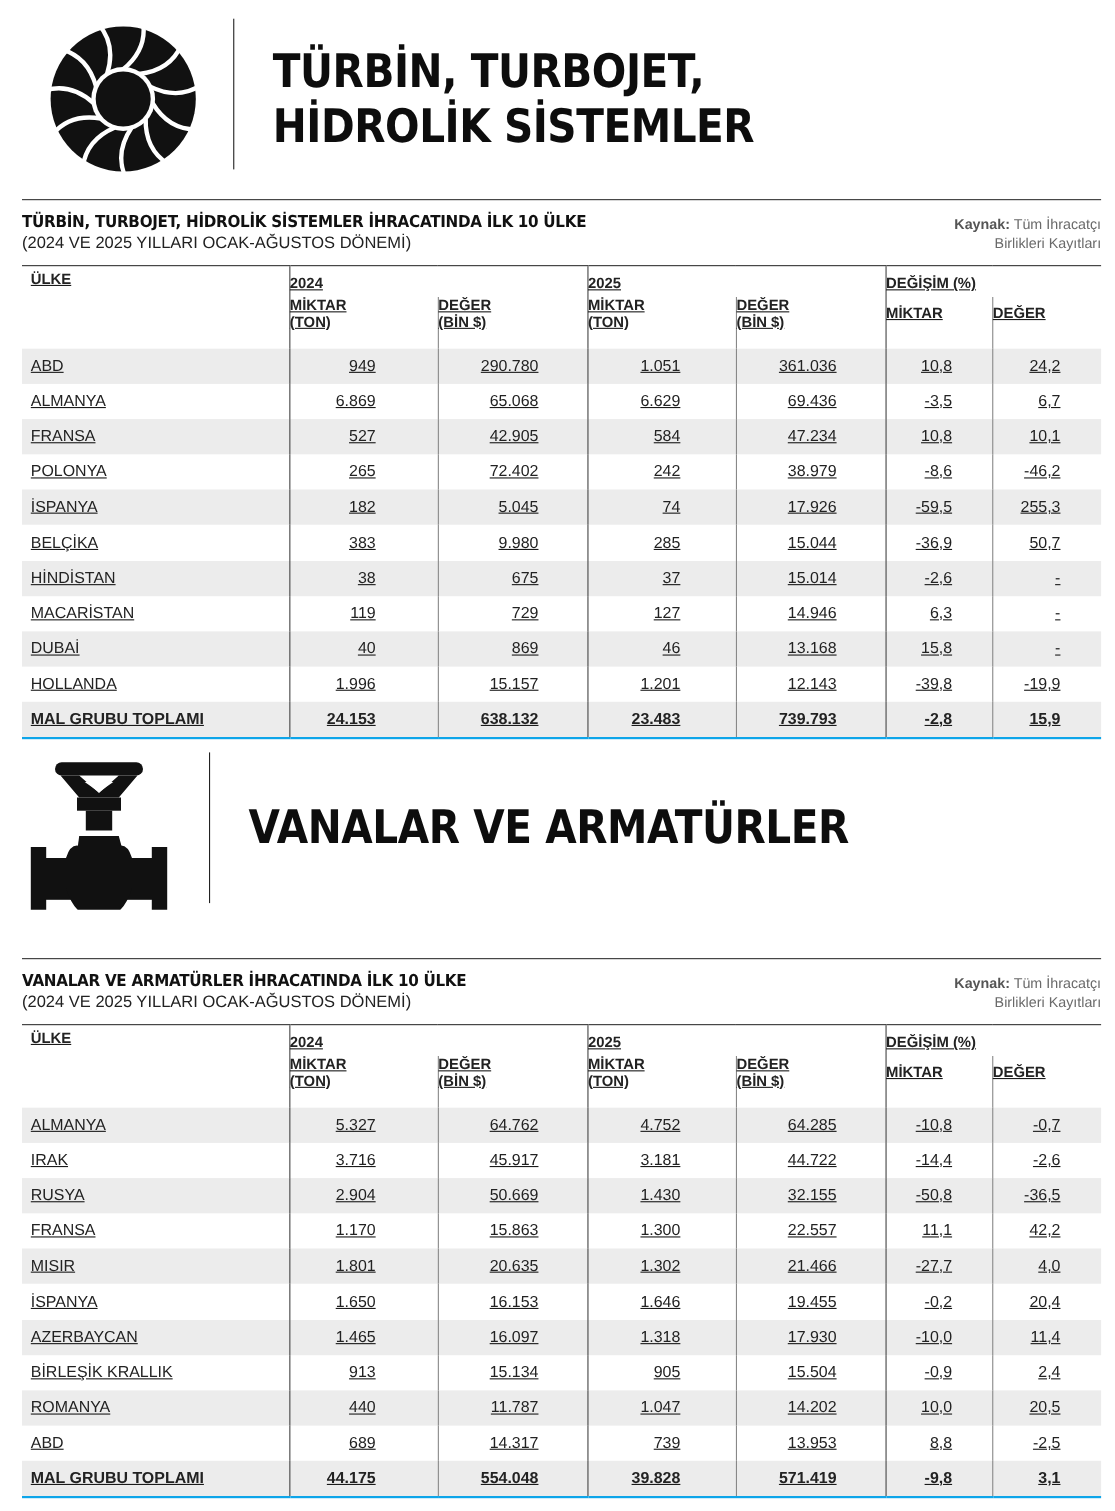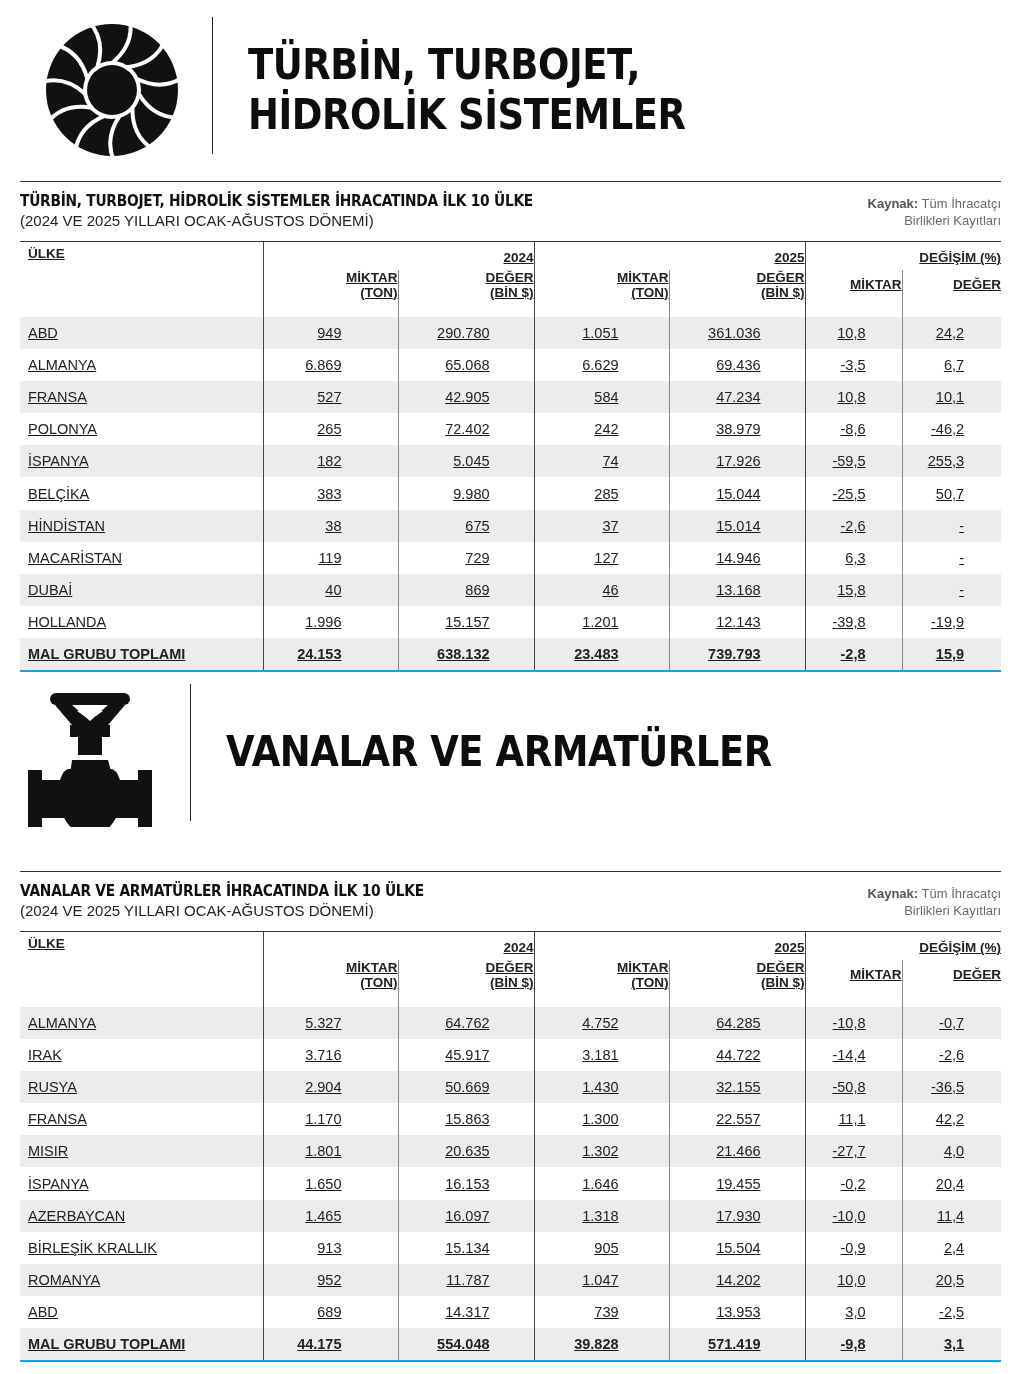--- a/index.html
+++ b/index.html
@@ -31,21 +31,21 @@
     font-size: 15px; color: #222; white-space: nowrap;
   }
   .caption .src {
     position: absolute; right: 0; top: 13px; text-align: right;
     font-size: 13px; line-height: 17px; color: #6a6a6a;
   }
   .caption .src b { color: #555; font-weight: bold; margin-top: 38px; }
 
   table { border-collapse: collapse; width: 981px; table-layout: fixed; text-decoration: underline; }
   thead tr.h1 th { border-top: 1px solid #333; }
-  th { font-weight: bold; font-size: 13.5px; color: #222; text-align: right; vertical-align: middle; }
+  th { font-weight: bold; font-size: 13.5px; color: #222; text-align: left; vertical-align: middle; }
   th.country { text-align: left; padding-left: 8px; vertical-align: top; padding-top: 27px; }
   tr.h1 th { height: 28px; padding-top: 4px; }
   tr.h2 th { height: 41px; line-height: 15px; padding-bottom: 17px; }
   th.grp, td.grp { border-left: 1px solid #444; }
   th.sub, td.sub { border-left: 1px solid #888; }
   td { height: 32.2px; font-size: 14.5px; color: #222; text-align: right; }
   td.name { text-align: left; padding-left: 8px; }
   td.n1 { padding-right: 56px; }
   td.n2 { padding-right: 44px; padding-left: 36px; }
   td.n3 { padding-right: 50px; }
@@ -170,21 +170,21 @@
           <td class="sub n4">17.926</td>
           <td class="grp n5">-59,5</td>
           <td class="sub n6">255,3</td>
         </tr>
         <tr>
           <td class="name">BELÇİKA</td>
           <td class="grp n1">383</td>
           <td class="sub n2">9.980</td>
           <td class="grp n3">285</td>
           <td class="sub n4">15.044</td>
-          <td class="grp n5">-25,5</td>
+          <td class="grp n5">-36,9</td>
           <td class="sub n6">50,7</td>
         </tr>
         <tr>
           <td class="name">HİNDİSTAN</td>
           <td class="grp n1">38</td>
           <td class="sub n2">675</td>
           <td class="grp n3">37</td>
           <td class="sub n4">15.014</td>
           <td class="grp n5">-2,6</td>
           <td class="sub n6">-</td>
@@ -357,34 +357,34 @@
           <td class="name">BİRLEŞİK KRALLIK</td>
           <td class="grp n1">913</td>
           <td class="sub n2">15.134</td>
           <td class="grp n3">905</td>
           <td class="sub n4">15.504</td>
           <td class="grp n5">-0,9</td>
           <td class="sub n6">2,4</td>
         </tr>
         <tr>
           <td class="name">ROMANYA</td>
-          <td class="grp n1">952</td>
+          <td class="grp n1">440</td>
           <td class="sub n2">11.787</td>
           <td class="grp n3">1.047</td>
           <td class="sub n4">14.202</td>
           <td class="grp n5">10,0</td>
           <td class="sub n6">20,5</td>
         </tr>
         <tr>
           <td class="name">ABD</td>
           <td class="grp n1">689</td>
           <td class="sub n2">14.317</td>
           <td class="grp n3">739</td>
           <td class="sub n4">13.953</td>
-          <td class="grp n5">3,0</td>
+          <td class="grp n5">8,8</td>
           <td class="sub n6">-2,5</td>
         </tr>
         <tr class="total">
           <td class="name">MAL GRUBU TOPLAMI</td>
           <td class="grp n1">44.175</td>
           <td class="sub n2">554.048</td>
           <td class="grp n3">39.828</td>
           <td class="sub n4">571.419</td>
           <td class="grp n5">-9,8</td>
           <td class="sub n6">3,1</td>

